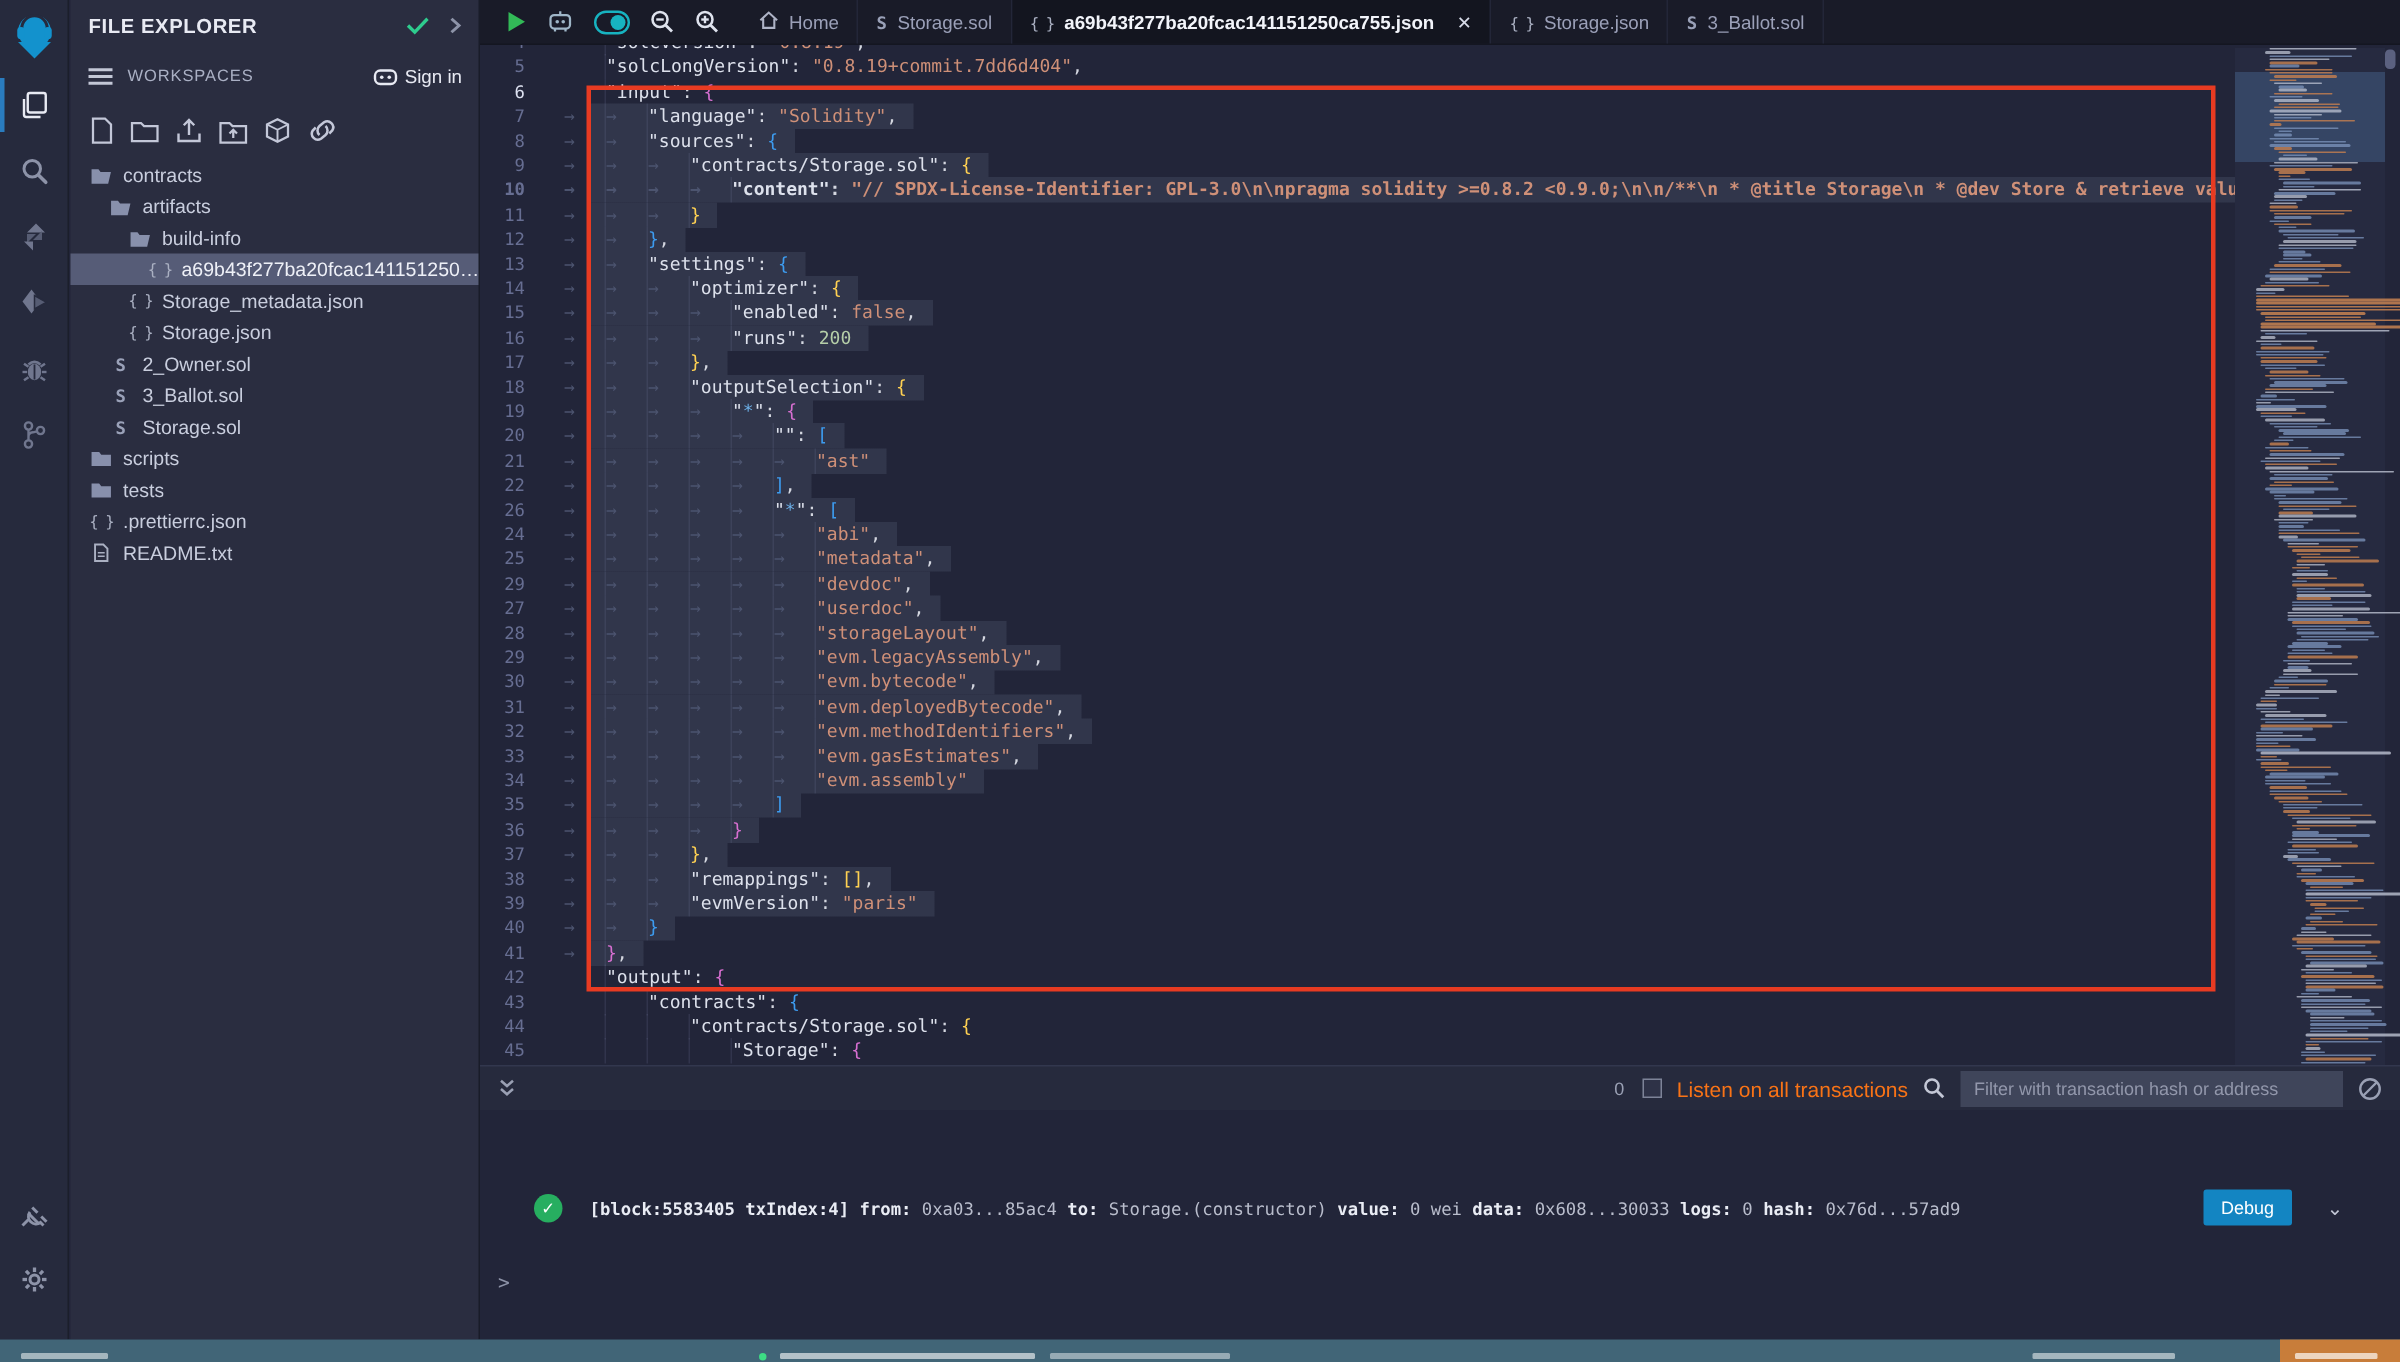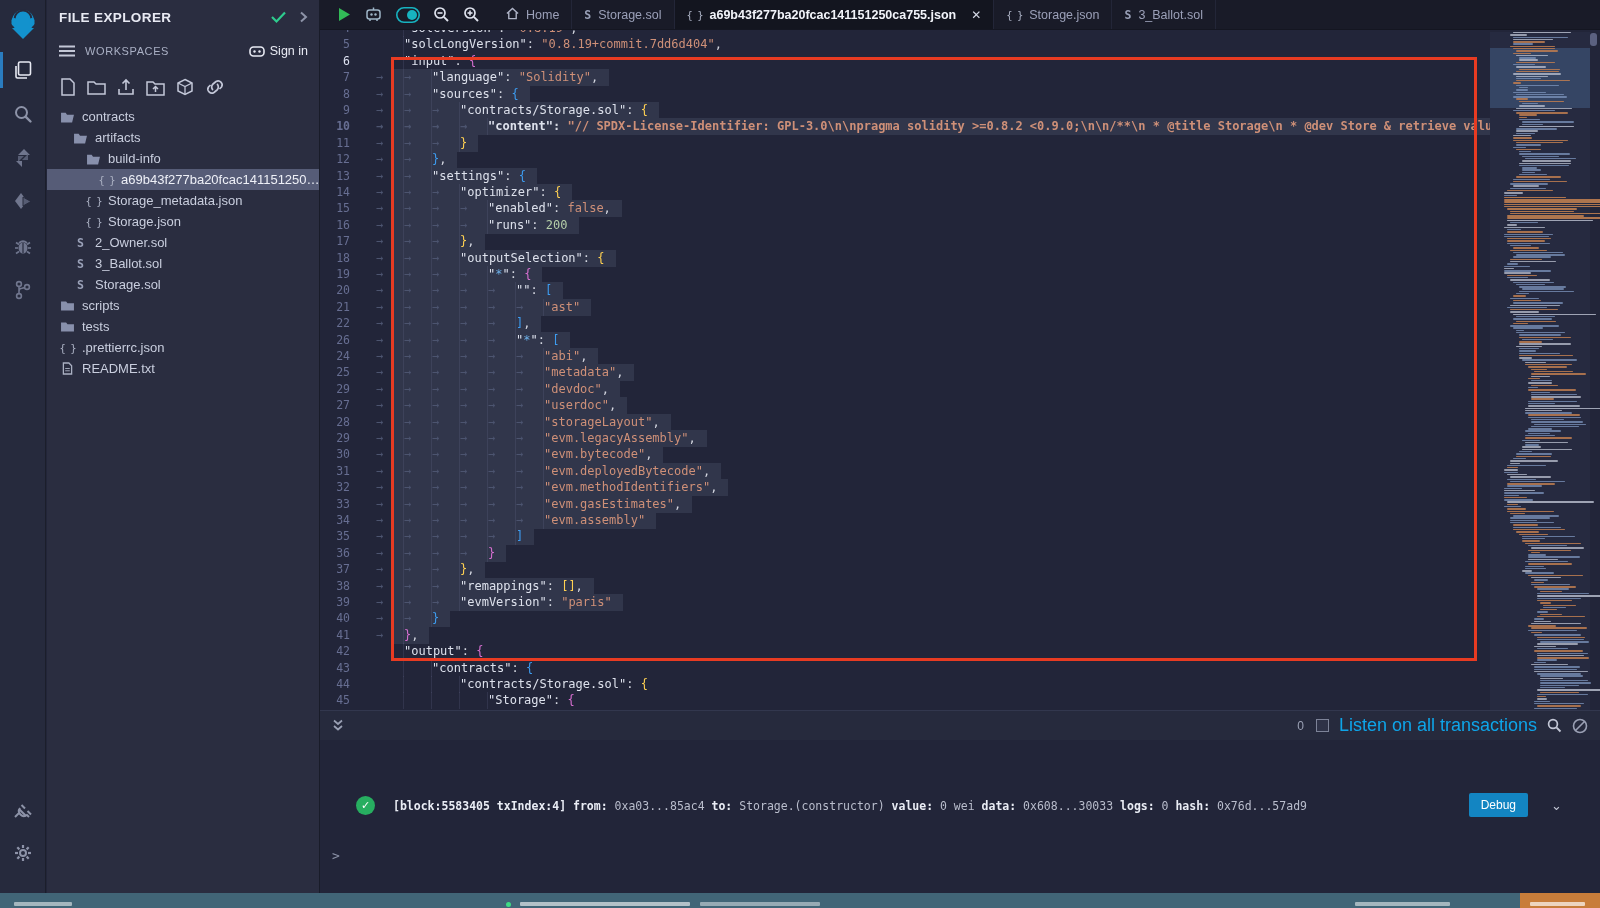--- a/index.html
+++ b/index.html
@@ -76,21 +76,21 @@
   
   #red-box { position:absolute; left:391px; top:57px; width:1086px; height:604px;
     border:3px solid #e83b22; z-index:60; pointer-events:none; }
 
   
   #terminal-toolbar { position:absolute; left:0; top:710px; width:1280px; height:30px; background:#262a3d;
     border-top:1px solid #32374e; display:flex; align-items:center; padding:0 12px; gap:10px; }
   #tt-right { margin-left:auto; display:flex; align-items:center; gap:10px; }
   #tx-badge { color:#9aa0b4; font-size:12px; margin-right:2px; }
   #listen-box { width:13px; height:13px; border:1px solid #7d8398; background:#2e3247; }
-  #listen-label { color:#0ea5e9; font-size:18px; }
+  #listen-label { color:#f97316; font-size:14px; }
   #filter-input { width:255px; height:24px; background:#3f455a; border:none; color:#e6e9f2;
     font-size:12px; padding:0 9px; outline:none; }
   #filter-input::placeholder { color:#9297ab; }
   #terminal-body { position:absolute; left:0; top:740px; width:1280px; height:153px; background:#222539;
     color:#c6cad8; }
   .term-line { font-family:"DejaVu Sans Mono",monospace; font-size:11.5px; line-height:15px; padding-left:36px; }
   #term-line-1 { padding-top:9px; color:#d2d6e2; }
   #term-line-2 { color:#aeb3c4; font-size:10.5px; }
   #tx-row { position:absolute; left:36px; top:56px; right:20px; display:flex; align-items:center; }
   #tx-check { width:19px; height:19px; border-radius:50%; background:#27ae60; color:#fff; font-size:11px;
@@ -1125,20 +1125,21 @@
       <path d="M2 1.5 L6 5 L10 1.5 M2 7 L6 10.5 L10 7" fill="none" stroke="#9aa0b4" stroke-width="1.7"></path>
     </svg>
     <div id="tt-right">
       <span id="tx-badge">0</span>
       <span id="listen-box"></span>
       <span id="listen-label">Listen on all transactions</span>
       <svg width="15" height="15" viewBox="0 0 15 15">
         <circle cx="6" cy="6" r="4.4" fill="none" stroke="#c3c7d6" stroke-width="1.7"></circle>
         <line x1="9.4" y1="9.4" x2="13.5" y2="13.5" stroke="#c3c7d6" stroke-width="1.9"></line>
       </svg>
+      <input id="filter-input" value="" placeholder="Filter with transaction hash or address" style="">
       <svg width="16" height="16" viewBox="0 0 16 16">
         <circle cx="8" cy="8" r="6.5" fill="none" stroke="#9aa0b4" stroke-width="1.6"></circle>
         <line x1="3.5" y1="12.5" x2="12.5" y2="3.5" stroke="#9aa0b4" stroke-width="1.6"></line>
       </svg>
     </div>
   </div>
 
   <div id="terminal-body">
     <div id="tx-row">
       <span id="tx-check">✓</span>

